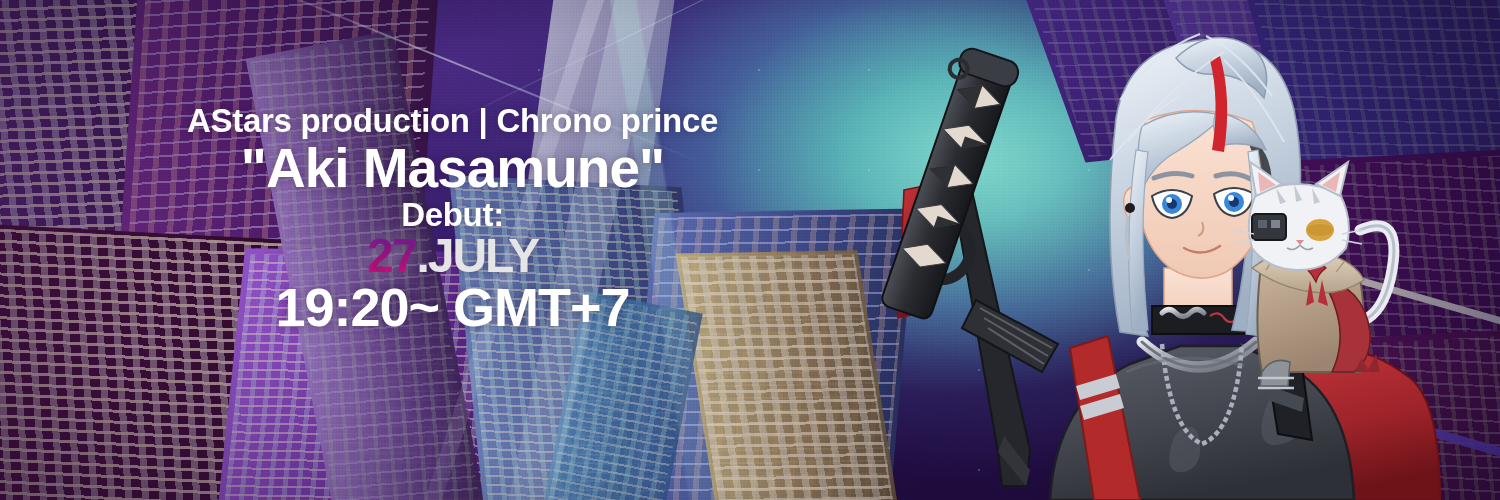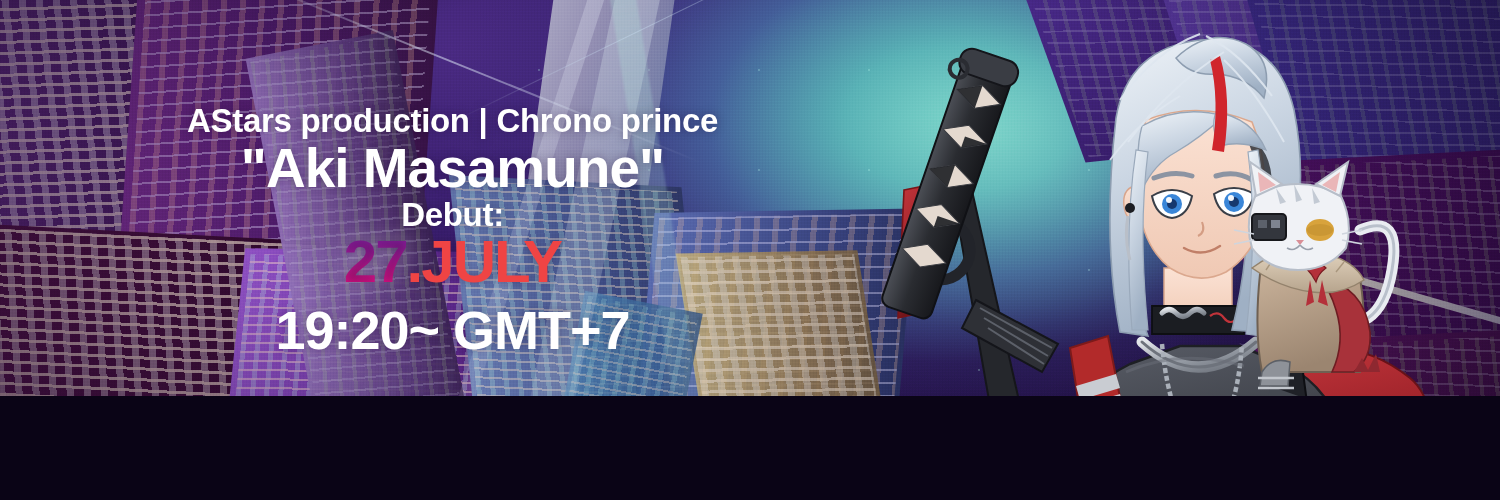--- a/index.html
+++ b/index.html
@@ -1,17 +1,17 @@
 <!DOCTYPE html>
 <html><head>
 <meta charset="utf-8">
 <style>
   html,body{margin:0;padding:0;background:#0a0416;}
   #banner{
-    position:relative;width:1500px;height:396px;overflow:hidden;
+    position:relative;width:1500px;height:500px;overflow:hidden;
     font-family:"Liberation Sans","DejaVu Sans",sans-serif;
     background:#2a1148;
   }
   .layer{position:absolute;top:0;left:0;width:100%;height:100%;}
 
   
   #sky-base{
     background:
       radial-gradient(ellipse 520px 330px at 64% 30%, #69c8bf 0%, #4fa8ae 22%, rgba(71,110,166,.75) 48%, rgba(60,50,130,.25) 74%, rgba(40,20,80,0) 100%),
       radial-gradient(ellipse 700px 520px at 30% 12%, #4a2a82 0%, #3a1f6e 35%, #2a1250 70%, #200c40 100%),
@@ -166,31 +166,31 @@
     padding-top:104px;box-sizing:border-box;pointer-events:none;
   }
   .tline{
     color:#ffffff;font-weight:bold;letter-spacing:-.3px;white-space:nowrap;
     text-shadow:0 0 10px rgba(30,10,50,.35);line-height:1;
   }
   #line-production{font-size:33px;margin-bottom:4px;}
   #line-name{font-size:55px;letter-spacing:-1px;margin-bottom:2px;}
   #line-debut{font-size:33px;margin-bottom:1px;}
   #line-date{
-    font-size:60px;letter-spacing:-2px;line-height:1;margin-bottom:11px;
+    font-size:48px;letter-spacing:-2px;line-height:1;margin-bottom:0;
     display:flex;align-items:baseline;
   }
   #date-day{
     background:linear-gradient(180deg,#7a1fa0 0%,#9c1a94 35%,#c91488 68%,#e60e7e 100%);
     -webkit-background-clip:text;background-clip:text;color:transparent;
     -webkit-text-fill-color:transparent;
     filter:drop-shadow(0 0 9px rgba(255,255,255,.45));
     font-weight:bold;
   }
-  #date-month{color:#ef4444;font-weight:bold;}
+  #date-month{color:#e5e5e5;font-weight:bold;}
   #line-time{font-size:54px;letter-spacing:-1px;}
 </style>
 </head>
 <body>
 
 <div id="banner">
 
   <div class="layer" id="sky-base"></div>
   <div class="layer" id="sky-glow"></div>
   <div class="layer" id="stars"></div>

